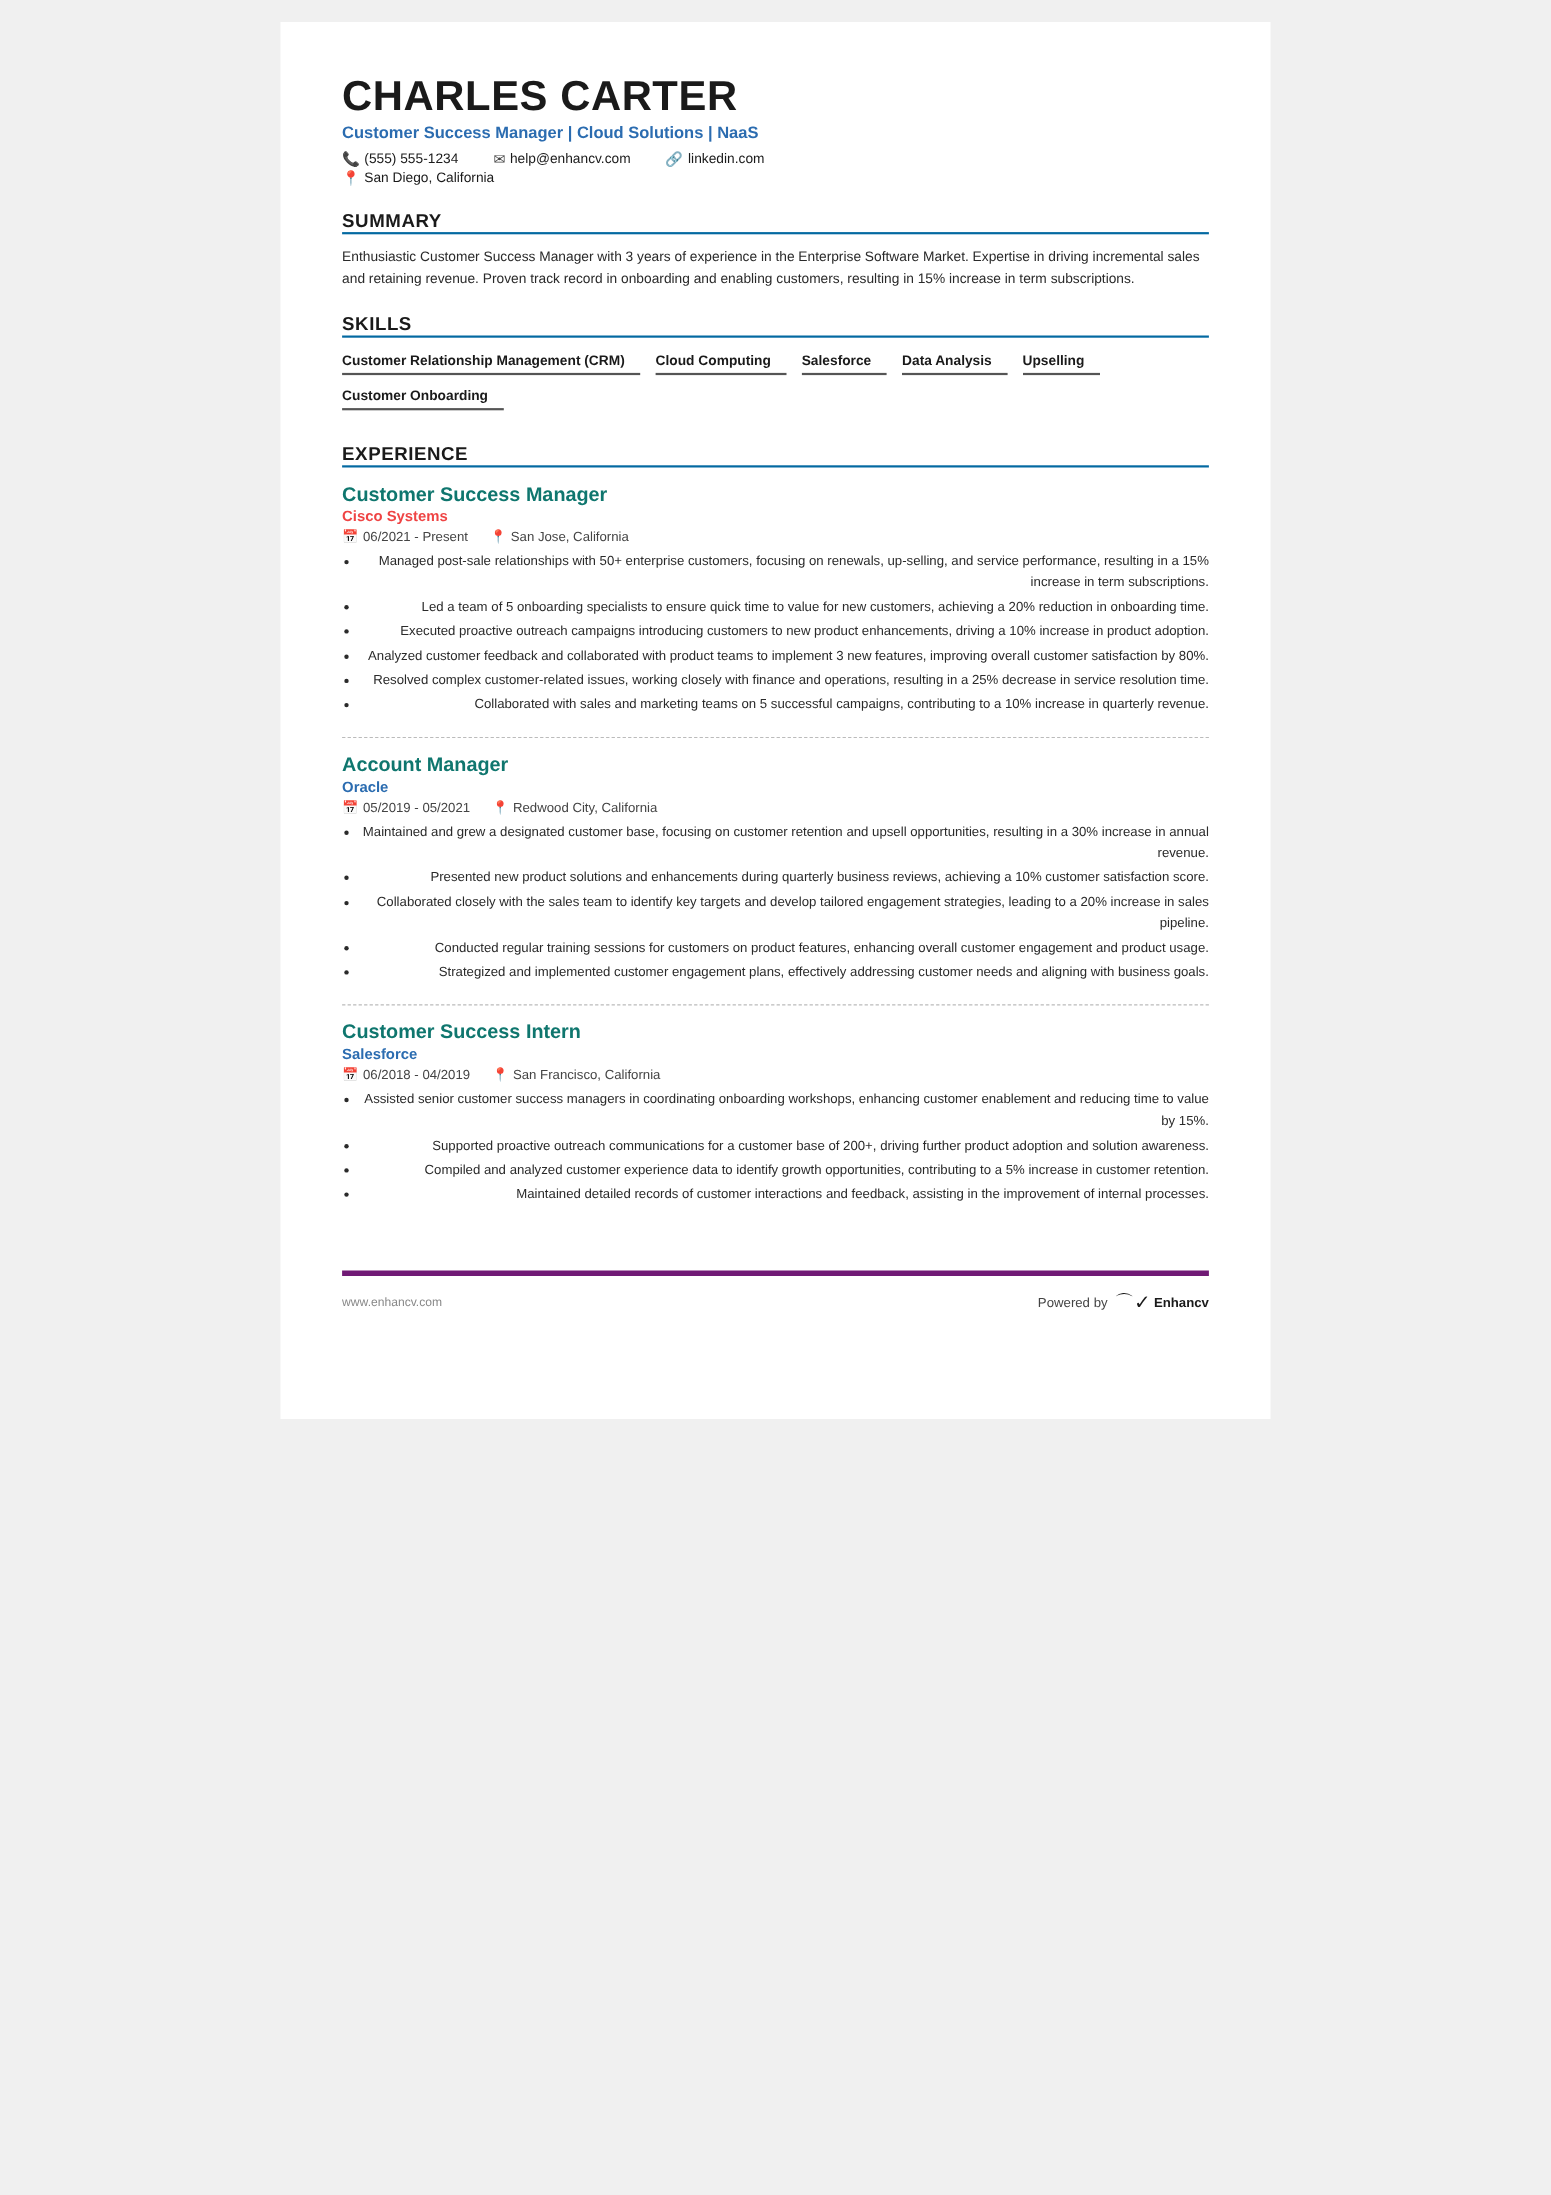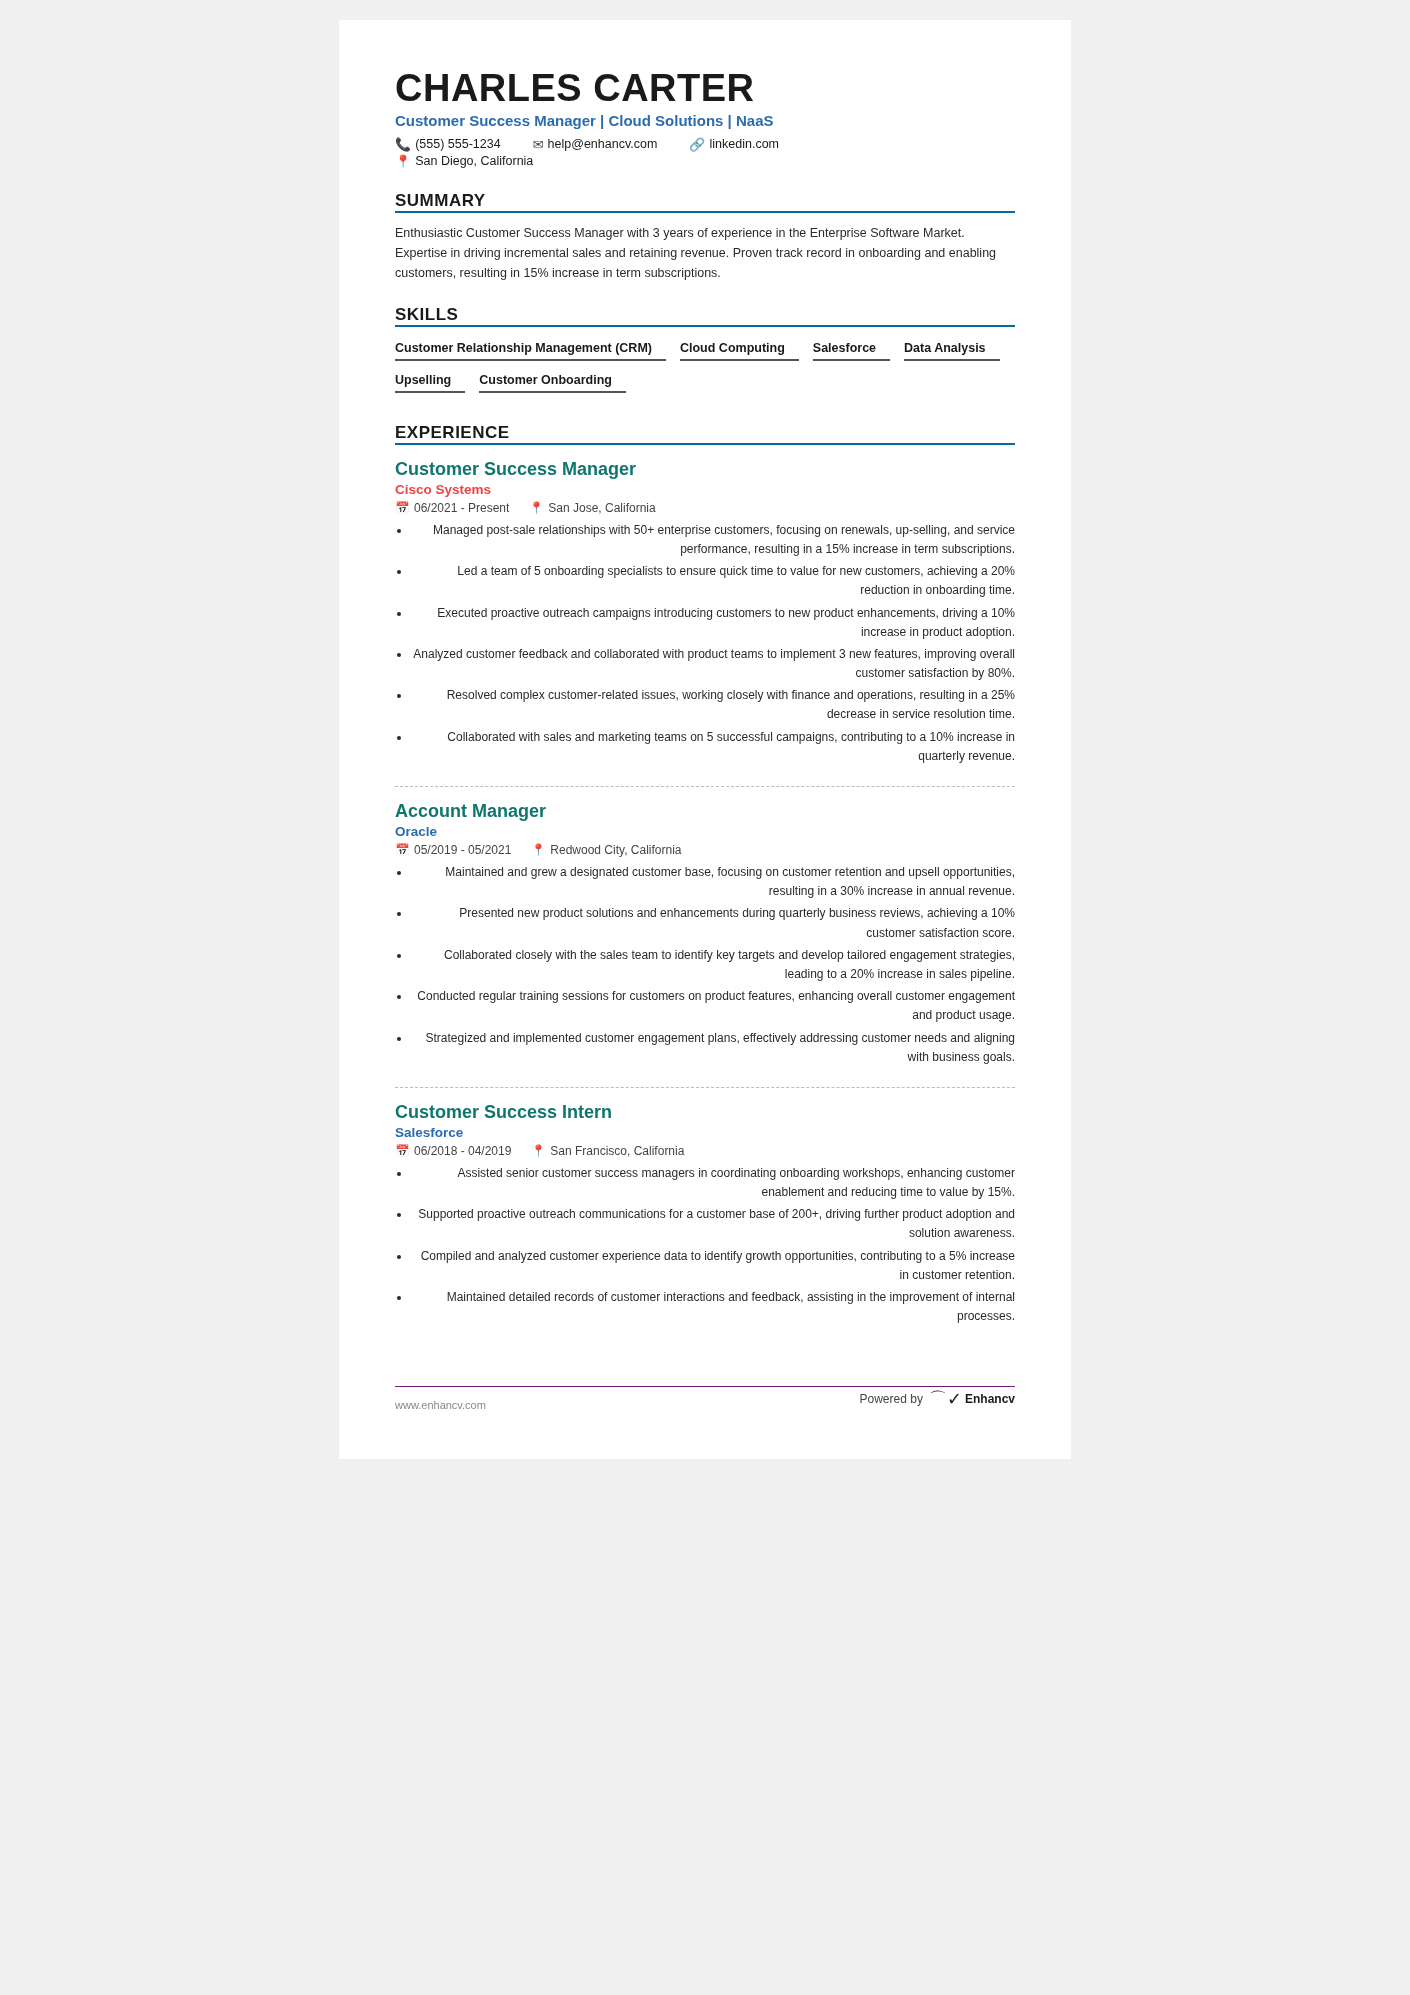--- a/index.html
+++ b/index.html
@@ -5,21 +5,21 @@
     * { margin: 0; padding: 0; box-sizing: border-box; }
     body {
       font-family: 'Arial', sans-serif;
       background: #f0f0f0;
       display: flex;
       justify-content: center;
       padding: 20px;
     }
     .resume-page {
       background: #ffffff;
-      width: 732px;
+      width: 900px;
       min-height: 1270px;
       padding: 48px 56px 48px 56px;
       position: relative;
     }
     .header-name {
       font-size: 38px;
       font-weight: 900;
       color: #1a1a1a;
       letter-spacing: 0.5px;
       line-height: 1.1;
@@ -123,24 +123,25 @@
     .job-block {
       border-bottom: 1.5px dashed #bbb;
       padding-bottom: 10px;
       margin-bottom: 4px;
     }
     .job-block:last-child {
       border-bottom: none;
     }
     .footer {
       margin-top: 40px;
-      border-top: 1px solid #701a75;
+      border-top: 5px solid #701a75;
+      padding-top: 12px;
       display: flex;
       justify-content: space-between;
-      align-items: flex-end;
+      align-items: center;
       font-size: 11px;
       color: #888;
     }
     .footer-logo {
       display: flex;
       align-items: center;
       gap: 6px;
       font-size: 12px;
       color: #444;
     }

